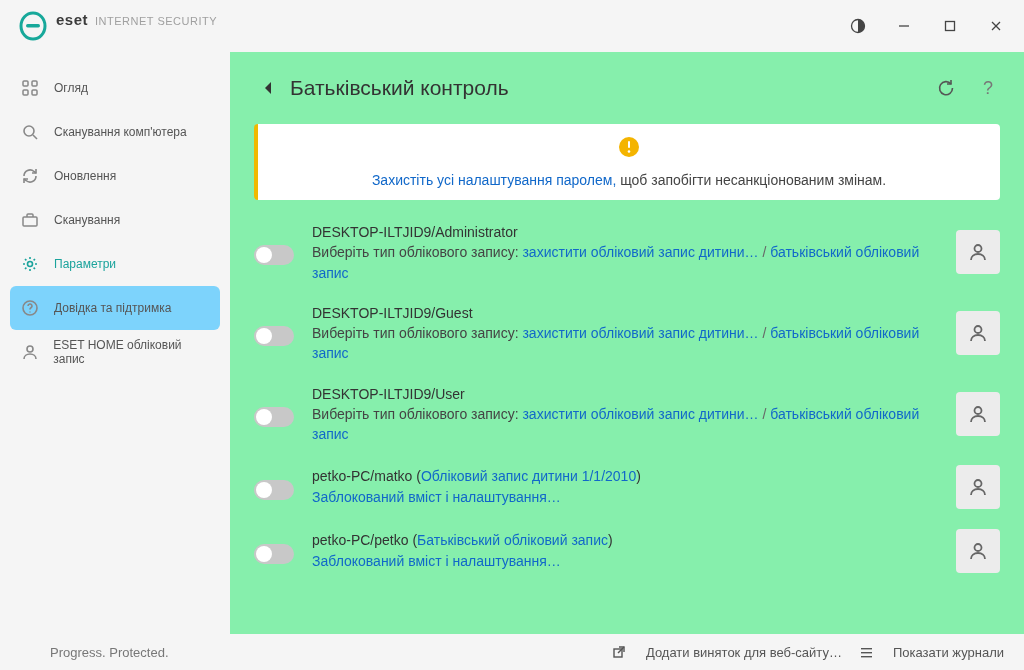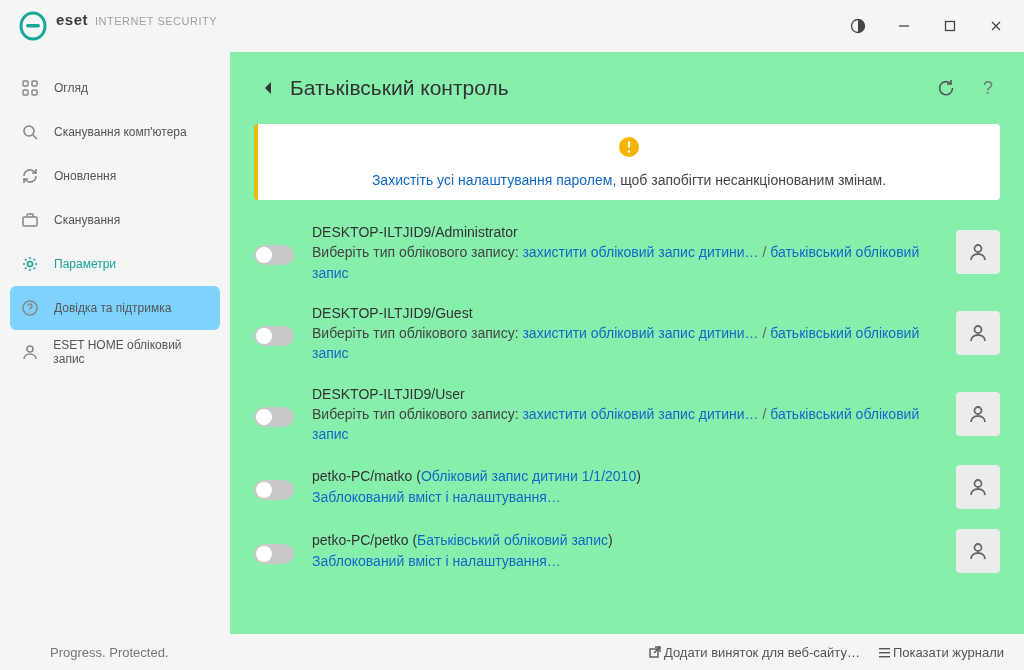--- a/index.html
+++ b/index.html
@@ -44,21 +44,21 @@
   .acct-body { flex:1; font-size: 14px; color:#444; line-height:1.45; }
   .acct-title { color:#333; }
   .acct-body a { color:#1168c9; text-decoration:none; }
   .acct-sep { color:#666; }
   .person-btn { width: 44px; height: 44px; background:#ececec; border-radius:4px; display:flex; align-items:center; justify-content:center; color:#666; flex-shrink:0; margin-left: 6px; }
 
   
   .footer { position:absolute; bottom:0; left:0; right:0; height:36px; display:flex; align-items:center; padding: 0 20px; font-size: 13px; color:#777;margin-left:30px; }
   .footer-left { }
   .footer-right { margin-left:auto; display:flex; align-items:center; gap: 18px; color:#555; }
-  .footer-act { display:flex; align-items:center; gap:2px; cursor:pointer; }
+  .footer-act { display:flex; align-items:center; gap:20px; cursor:pointer; }
 
   svg { display:block; }
 </style>
 </head>
 <body>
 
 <div class="titlebar">
   <div class="logo-group">
     <span class="logo-eset">
       <svg width="30" height="30" viewBox="0 0 30 30">

